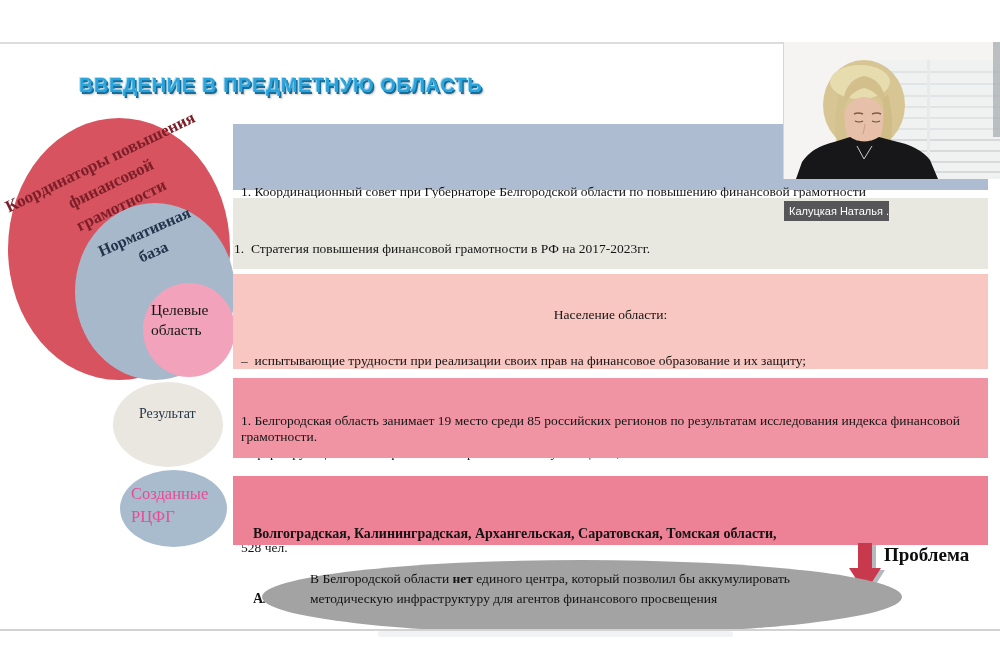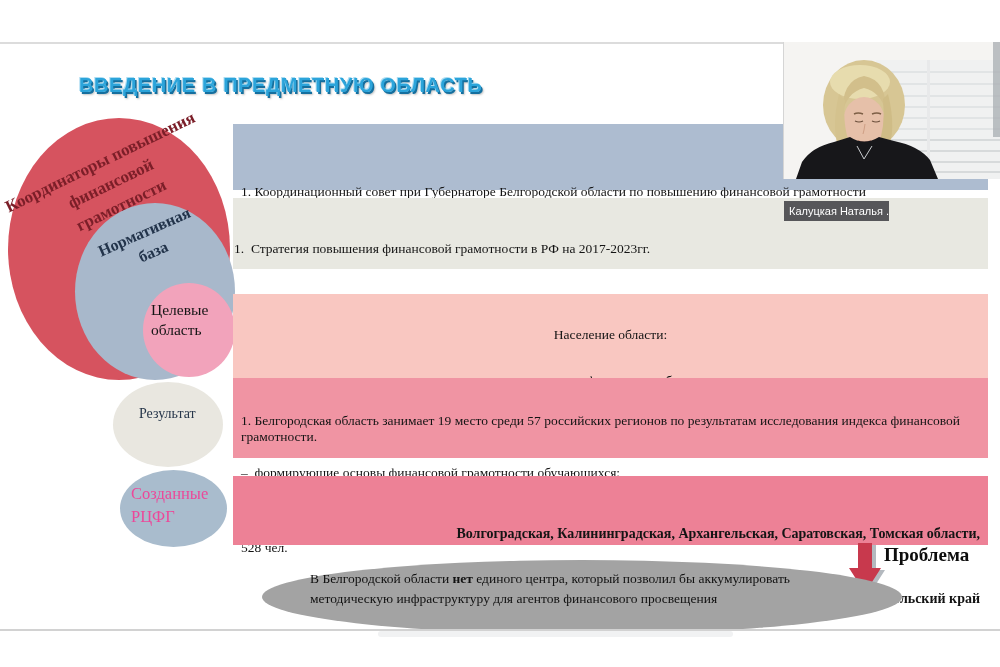--- a/index.html
+++ b/index.html
@@ -38,26 +38,26 @@
   #lb-result { left:139px; top:362px; width:90px; text-align:left;
     font-size:14px; color:#26364a; }
   #lb-rcfg { left:131px; top:438px; width:100px; text-align:left;
     font-size:16.5px; color:#ec4899; line-height:1.4; }
 
   .blk { position:absolute; left:233px; width:755px; color:#141414;
          font-size:13.5px; white-space:pre-wrap; }
   #blk-coord  { top:80px;  height:66px; background:#adbcd0; padding:17px 8px; line-height:1.5; }
   #blk-norm   { top:154px; height:71px; background:#e8e8e1; padding:6px 1px; line-height:1.35; }
   #blk-norm .second { margin-top:13px; }
-  #blk-target { top:230px; height:95px; background:#f9c7c1; padding:2px 8px; line-height:1.14;margin-top:20px; }
+  #blk-target { top:230px; height:95px; background:#f9c7c1; padding:2px 8px; line-height:1.14; }
   #blk-target .heading { text-align:center; }
   #blk-target .bullet { padding-left:15px; text-indent:-15px; }
   #blk-result { top:334px; height:80px; background:#f094a3; padding:3px 8px; line-height:1.18; }
-  #blk-rcfg   { top:432px; height:69px; background:#ed8196; padding:4px 8px;
-                line-height:1.55; font-weight:bold; font-size:14px;text-align:right; }
+  #blk-rcfg   { top:432px; height:69px; background:#ed8196; padding:4px 20px;
+                line-height:1.55; font-weight:bold; font-size:14px; }
 
   #problem-arrow { position:absolute; left:848px; top:499px; width:38px; height:54px; }
   #problem-label { position:absolute; left:884px; top:500px; font-size:19px;
                    font-weight:bold; color:#0d0d0d; }
 
   #problem-ellipse { position:absolute; left:262px; top:516px; width:640px; height:74px;
                      background:#a3a3a3; border-radius:50%; }
   #problem-text { position:absolute; left:48px; top:9px; width:510px;
                   font-size:13.5px; line-height:1.5; color:#111; }
 
@@ -117,21 +117,21 @@
 
     <div id="blk-target" class="blk">
       <div class="heading">Население области:</div>
       <div class="bullet">–  испытывающие трудности при реализации своих прав на финансовое образование и их защиту;</div>
       <div class="bullet">–  занимающиеся предпринимательством;</div>
       <div class="bullet">–  формирующие основы финансовой грамотности обучающихся;</div>
       <div class="bullet">–  имеющие потенциал формировать основы финансовой грамотности на добровольной основе.</div>
     </div>
 
     <div id="blk-result" class="blk">
-      <div>1. Белгородская область занимает 19 место среди 57 российских регионов по результатам исследования индекса финансовой грамотности.</div>
+      <div>1. Белгородская область занимает 19 место среди 85 российских регионов по результатам исследования индекса финансовой грамотности.</div>
       <div>2. Индекс грамотности белгородцев по итогам 2021г. – 12,8 при среднем российском показателе в 12,37.</div>
       <div>3. Количество проведенных мероприятий для целевых групп за 2021 г. – 17 163шт., количество участников мероприятий -162 528 чел.</div>
     </div>
 
     <div id="blk-rcfg" class="blk">
       <div>Волгоградская, Калининградская, Архангельская, Саратовская, Томская области,</div>
       <div>Алтайский, Краснодарский, Ставропольский край</div>
       
     </div>
 

